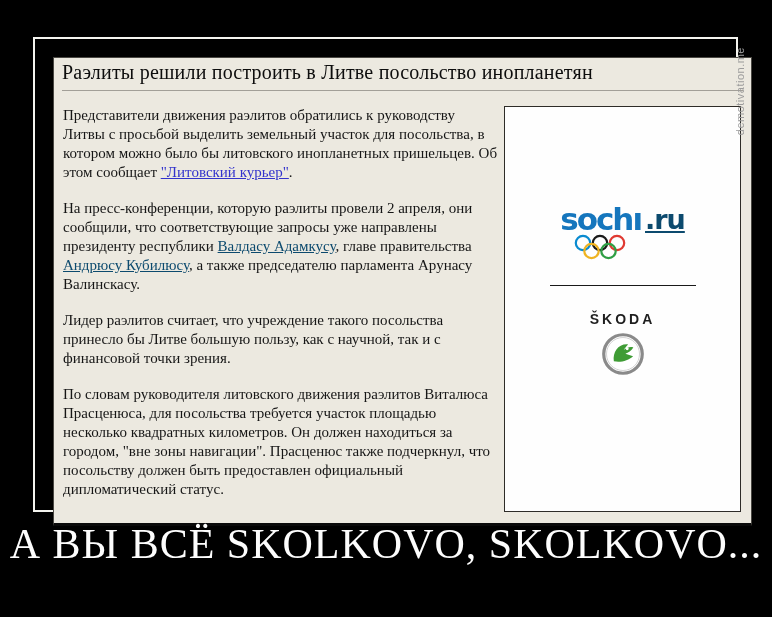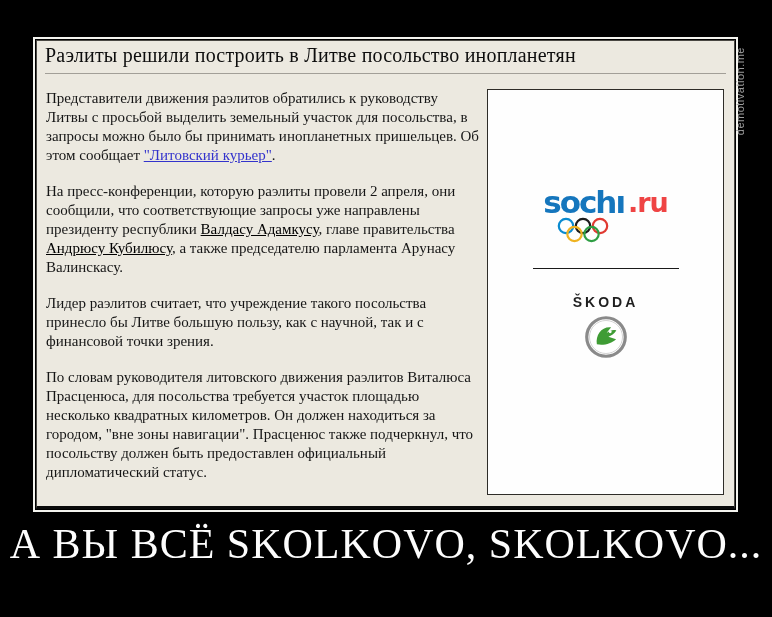--- a/index.html
+++ b/index.html
@@ -4,56 +4,56 @@
 <style>
   html,body{margin:0;padding:0;}
   body{
     width:772px;height:617px;position:relative;overflow:hidden;
     background:#000;
     font-family:"Liberation Serif", serif;
   }
   
   .frame{
     position:absolute;left:33px;top:37px;width:705px;height:475px;
-    box-sizing:border-box;border:2px solid #f4f4ef;background:#000;padding:1px;
+    box-sizing:border-box;border:2px solid #f4f4ef;background:#000;padding:18px;
   }
   .screenshot{
     box-sizing:border-box;width:699px;height:469px;
     background:#ece9e0;position:relative;overflow:hidden;
     border:1px solid #4a4843;border-bottom:3px solid #0a0a0a;
   }
   
   .art-title{
     margin:3px 8px 0 8px;padding-bottom:6px;
     font-size:20px;font-weight:normal;color:#0d0d0d;
     border-bottom:1px solid #a29f98;letter-spacing:0.2px;
   }
   .art-body{
     position:absolute;left:9px;top:48px;width:436px;
     font-size:15px;line-height:19px;color:#161616;
   }
   .art-body p{margin:0 0 17px 0;}
   a.lnk{text-decoration:underline;cursor:pointer;}
   a.lnk-new{color:#3333cc;}
-  a.lnk-visited{color:#000000;}
+  a.lnk-visited{color:#0c4a6e;}
   
   .adbox{
     position:absolute;left:450px;top:48px;width:237px;height:406px;
     box-sizing:border-box;background:#fefefe;border:1px solid #2e2c28;
     text-align:center;font-family:"Liberation Sans", sans-serif;cursor:pointer;
   }
   .sochi{display:inline-grid;grid-template-columns:auto auto;align-items:center;
     margin-top:97px;column-gap:4px;line-height:1;}
   .sochi .s-word{
     font-family:"DejaVu Sans", sans-serif;font-weight:bold;
     font-size:31px;letter-spacing:-2px;color:#1576bd;justify-self:end;
   }
   .sochi .s-ru{
     font-family:"DejaVu Sans", sans-serif;font-weight:bold;
-    font-size:27px;letter-spacing:-1px;color:#ef4444;justify-self:start;
+    font-size:27px;letter-spacing:-1px;color:#0c4a6e;justify-self:start;text-decoration:underline;
   }
   .sochi .s-year{
     font-family:"DejaVu Sans", sans-serif;font-weight:bold;
     font-size:29px;letter-spacing:2px;color:#1576bd;justify-self:center;margin-top:-2px;
   }
   .sochi .s-rings{justify-self:center;margin-top:-1px;}
   .ad-divider{width:146px;margin:21px auto 0 auto;border:none;border-top:1px solid #1a1a1a;}
   .skoda-brand{
     margin-top:25px;font-size:14px;font-weight:bold;color:#1f1f1f;letter-spacing:3px;
   }
@@ -76,21 +76,21 @@
 </style>
 </head>
 <body>
 
 <div class="frame">
   <div class="screenshot">
 
     <h1 class="art-title">Раэлиты решили построить в Литве посольство инопланетян</h1>
 
     <div class="art-body">
-      <p><span>Представители движения раэлитов обратились к руководству Литвы с просьбой выделить земельный участок для посольства, в запросы можно было бы принимать инопланетных пришельцев. Об этом сообщает </span><a class="lnk lnk-new">"Литовский курьер"</a><span>.</span></p>
+      <p><span>Представители движения раэлитов обратились к руководству Литвы с просьбой выделить земельный участок для посольства, в котором можно было бы литовского инопланетных пришельцев. Об этом сообщает </span><a class="lnk lnk-new">"Литовский курьер"</a><span>.</span></p>
       <p><span>На пресс-конференции, которую раэлиты провели 2 апреля, они сообщили, что соответствующие запросы уже направлены президенту республики </span><a class="lnk lnk-visited">Валдасу Адамкусу</a><span>, главе правительства </span><a class="lnk lnk-visited">Андрюсу Кубилюсу</a><span>, а также председателю парламента Арунасу Валинскасу.</span></p>
       <p>Лидер раэлитов считает, что учреждение такого посольства принесло бы Литве большую пользу, как с научной, так и с финансовой точки зрения.</p>
       <p>По словам руководителя литовского движения раэлитов Виталюса Прасценюса, для посольства требуется участок площадью несколько квадратных километров. Он должен находиться за городом, "вне зоны навигации". Прасценюс также подчеркнул, что посольству должен быть предоставлен официальный дипломатический статус.</p>
     </div>
 
     <div class="adbox">
       <div class="sochi">
         <span class="s-word">sochı</span>
           <span class="s-ru">.ru</span>
           <span class="s-rings"><svg width="56" height="27" viewBox="0 0 56 27">

